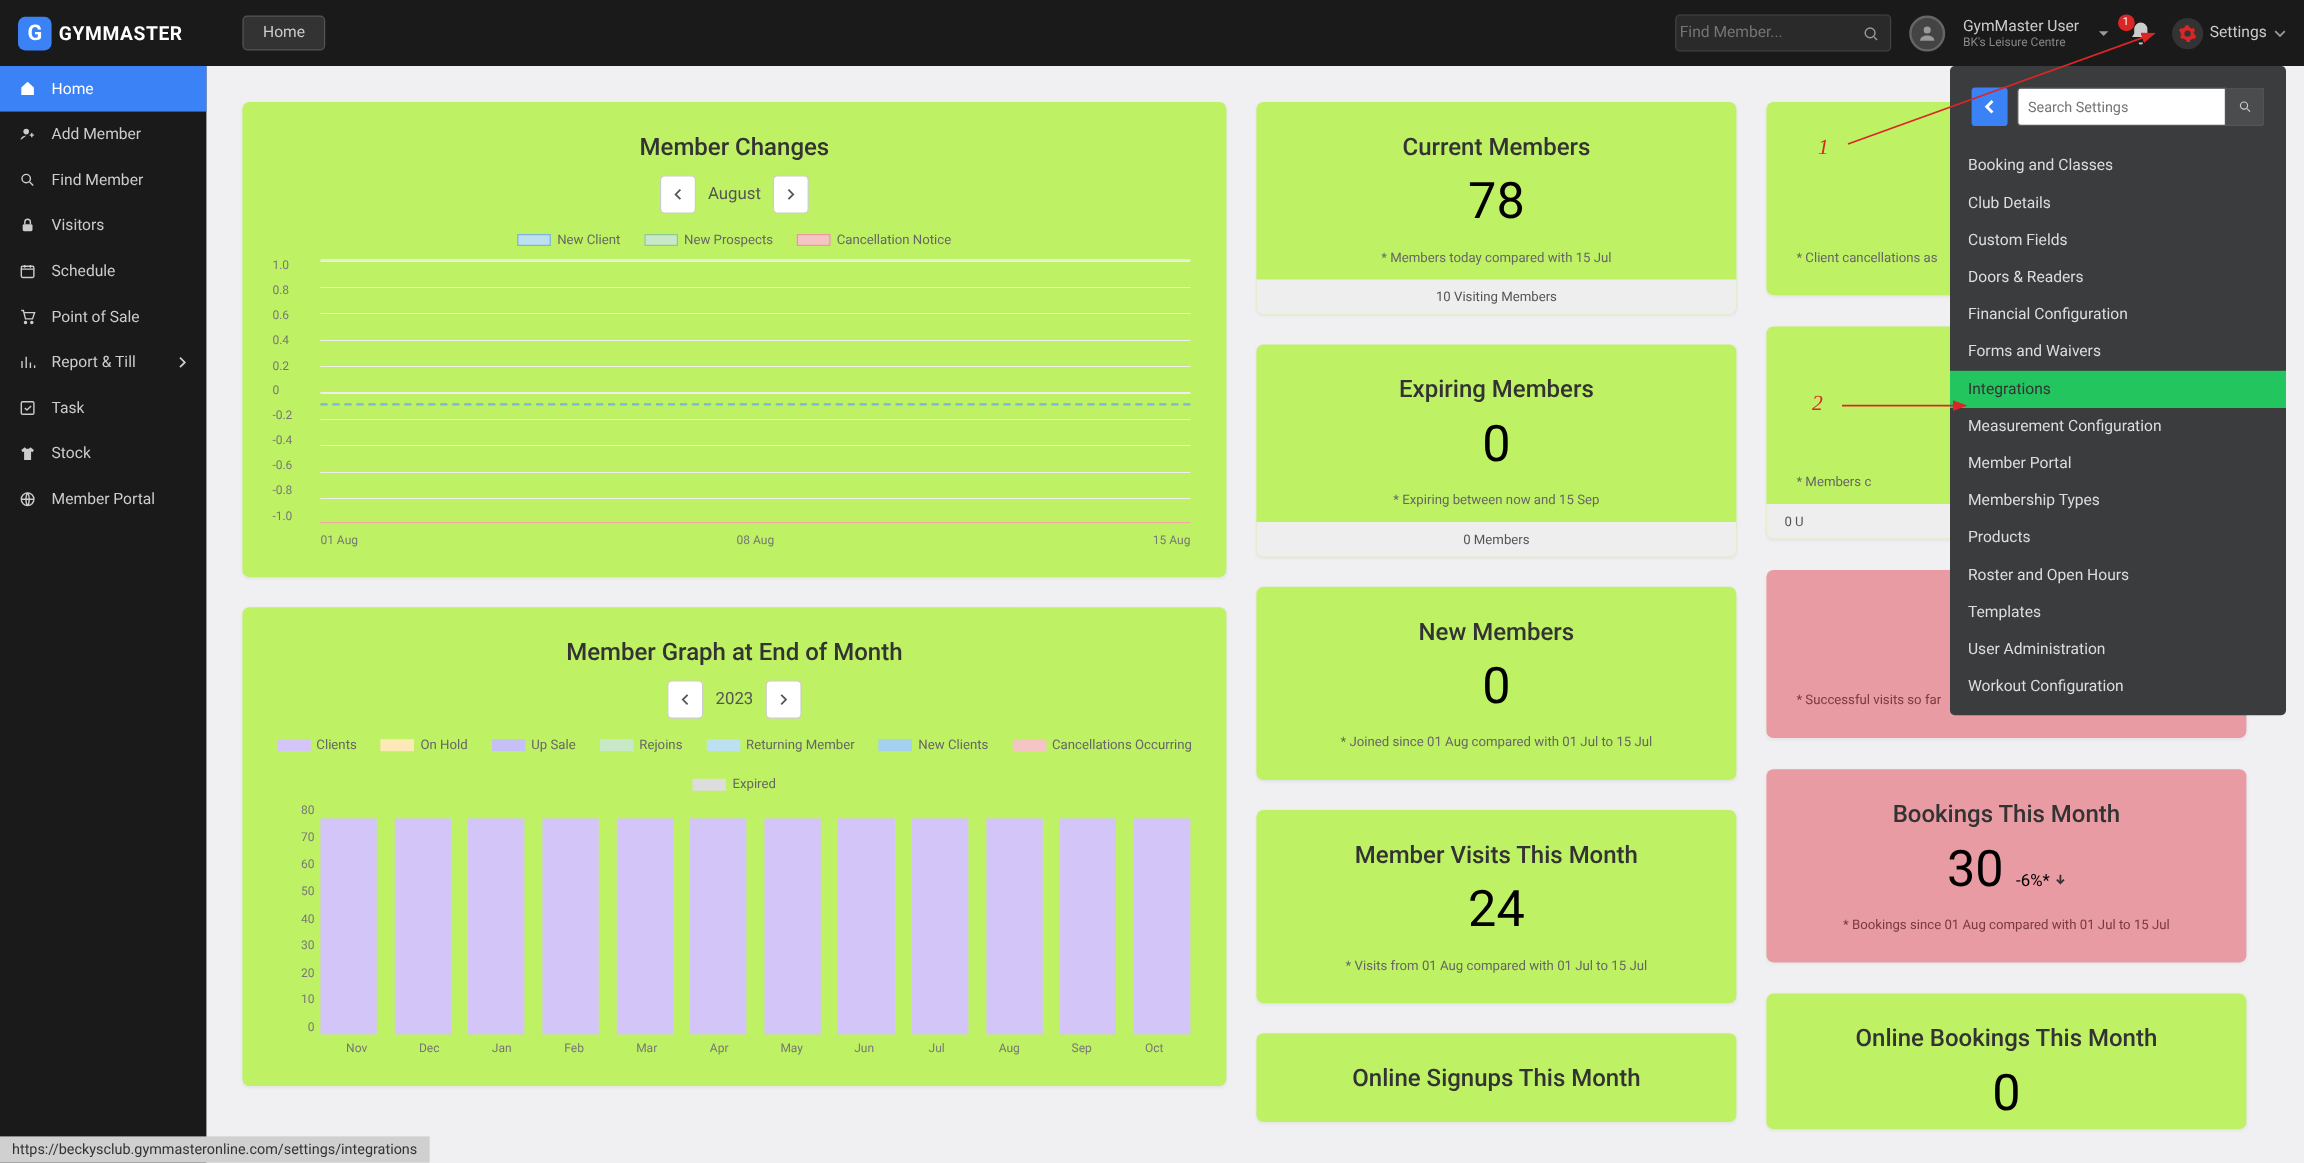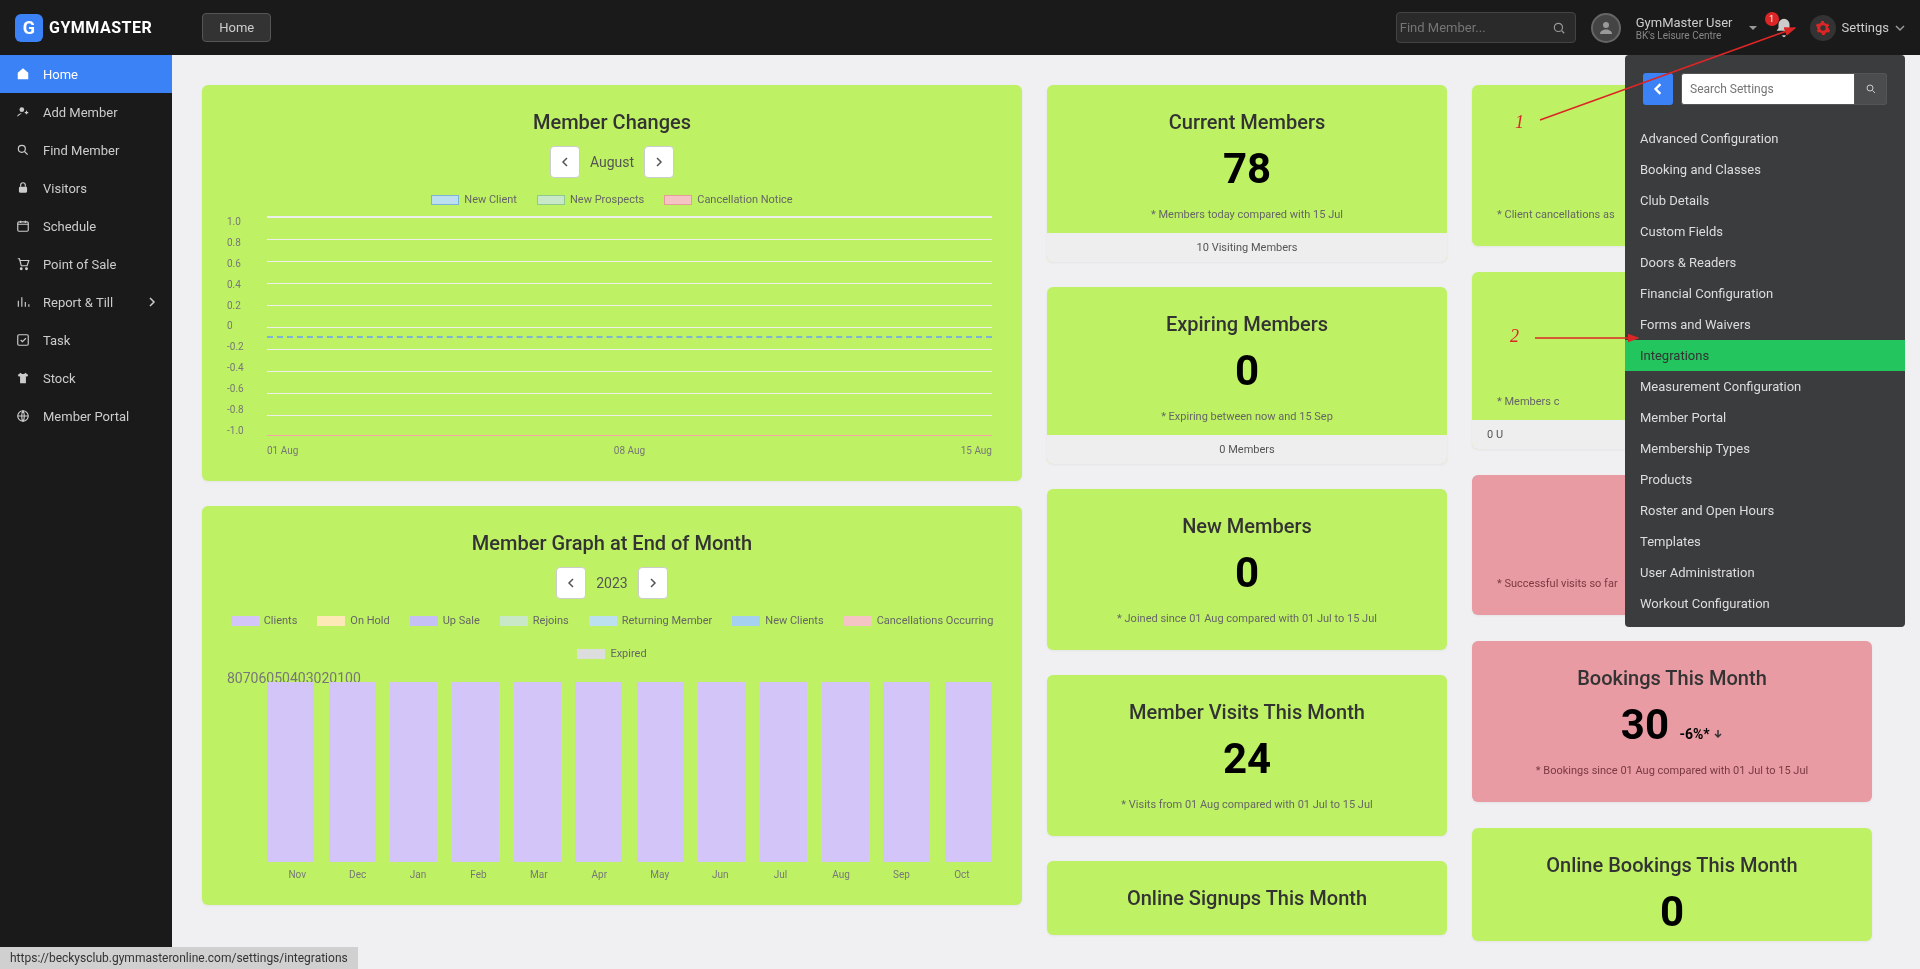--- a/index.html
+++ b/index.html
@@ -48,31 +48,31 @@
 .chart-legend { display: flex; justify-content: center; gap: 20px; margin-top: 15px; font-size: 11px; color: #666; flex-wrap: wrap; }
 .legend-item { display: flex; align-items: center; gap: 5px; }
 .legend-swatch { width: 28px; height: 10px; }
 
 .chart-area { position: relative; height: 240px; margin-top: 10px; }
 .y-axis { position: absolute; left: 0; top: 0; bottom: 20px; width: 35px; display: flex; flex-direction: column; justify-content: space-between; text-align: left; font-size: 10px; color: #777; }
 .grid-area { position: absolute; left: 40px; right: 5px; top: 0; bottom: 20px; border-top: 1px solid #eee; border-bottom: 1px solid #f5a5a5; background: repeating-linear-gradient(to bottom, #eee, #eee 1px, transparent 1px, transparent 22px); }
 .zero-line { position: absolute; left: 40px; right: 5px; top: 50%; height: 1px; border-top: 2px dashed #7db3d4; }
 .x-labels { position: absolute; left: 40px; right: 5px; bottom: 0; display: flex; justify-content: space-between; font-size: 10px; color: #777; }
 
-.stat-number { text-align: center; font-size: 42px; font-weight: 700; margin-top: 10px; }
+.stat-number { text-align: center; font-size: 42px; font-weight: 400; margin-top: 10px; }
 .stat-sub { text-align: center; font-size: 11px; color: #666; margin-top: 15px; }
 .stat-footer { background: #eee; margin: 12px -25px -25px -25px; padding: 8px; text-align: center; font-size: 11px; color: #555; border-radius: 0 0 6px 6px; }
 .card.pink .stat-sub { color: #7a3940; }
 
 .chart2-area { position: relative; height: 210px; margin-top: 10px; }
 .chart2-bars { position: absolute; left: 40px; right: 5px; bottom: 18px; top: 0; display: flex; align-items: flex-end; gap: 2%; }
 .chart2-bar { flex: 1; background: #d4c5f9; height: 94%; }
 .chart2-x { position: absolute; left: 40px; right: 5px; bottom: 0; display: flex; font-size: 10px; color: #777; }
 .chart2-x span { flex: 1; text-align: center; }
-.chart2-y { position: absolute; left: 0; top: 0; bottom: 18px; width: 35px; display: flex; flex-direction: row; justify-content: space-between; text-align: center; font-size: 14px; color: #777; }
+.chart2-y { position: absolute; left: 0; top: 0; bottom: 18px; width: 35px; display: flex; flex-direction: column; justify-content: space-between; text-align: right; font-size: 10px; color: #777; }
 
 
 .settings-dropdown { position: absolute; top: 55px; right: 15px; width: 280px; background: #3a3c3e; border-radius: 4px; z-index: 200; padding-bottom: 8px; }
 .dropdown-header { display: flex; gap: 8px; padding: 18px; }
 .back-btn { width: 32px; height: 32px; background: #3b82f6; border-radius: 3px; display: flex; align-items: center; justify-content: center; color: #fff; cursor: pointer; }
 .search-wrapper { flex: 1; display: flex; }
 .search-input { flex: 1; border: 1px solid #555; background: #fff; padding: 6px 8px; font-size: 12px; border-radius: 3px 0 0 3px; }
 .search-go { width: 32px; background: #4a4c4e; border: 1px solid #555; border-left: none; border-radius: 0 3px 3px 0; display: flex; align-items: center; justify-content: center; color: #ccc; }
 .dropdown-item { padding: 8px 15px; color: #ddd; font-size: 13px; cursor: pointer; }
 .dropdown-item.highlighted { background: #22c55e; color: #333; }
@@ -451,21 +451,20 @@
       <input class="search-input" placeholder="Search Settings" style="">
       <div class="search-go">
         <svg width="12" height="12" viewBox="0 0 24 24" fill="none" stroke="currentColor" stroke-width="2">
             <circle cx="10" cy="10" r="6"></circle>
             <path d="m20 20-5-5"></path>
           </svg>
       </div>
     </div>
   </div>
   <div id="dropdown-items">
-      <div class="dropdown-item">Advanced Configuration</div>
       <div class="dropdown-item">Booking and Classes</div>
       <div class="dropdown-item">Club Details</div>
       <div class="dropdown-item">Custom Fields</div>
       <div class="dropdown-item">Doors &amp; Readers</div>
       <div class="dropdown-item">Financial Configuration</div>
       <div class="dropdown-item">Forms and Waivers</div>
       <div class="dropdown-item highlighted">Integrations</div>
       <div class="dropdown-item">Measurement Configuration</div>
       <div class="dropdown-item">Member Portal</div>
       <div class="dropdown-item">Membership Types</div>

